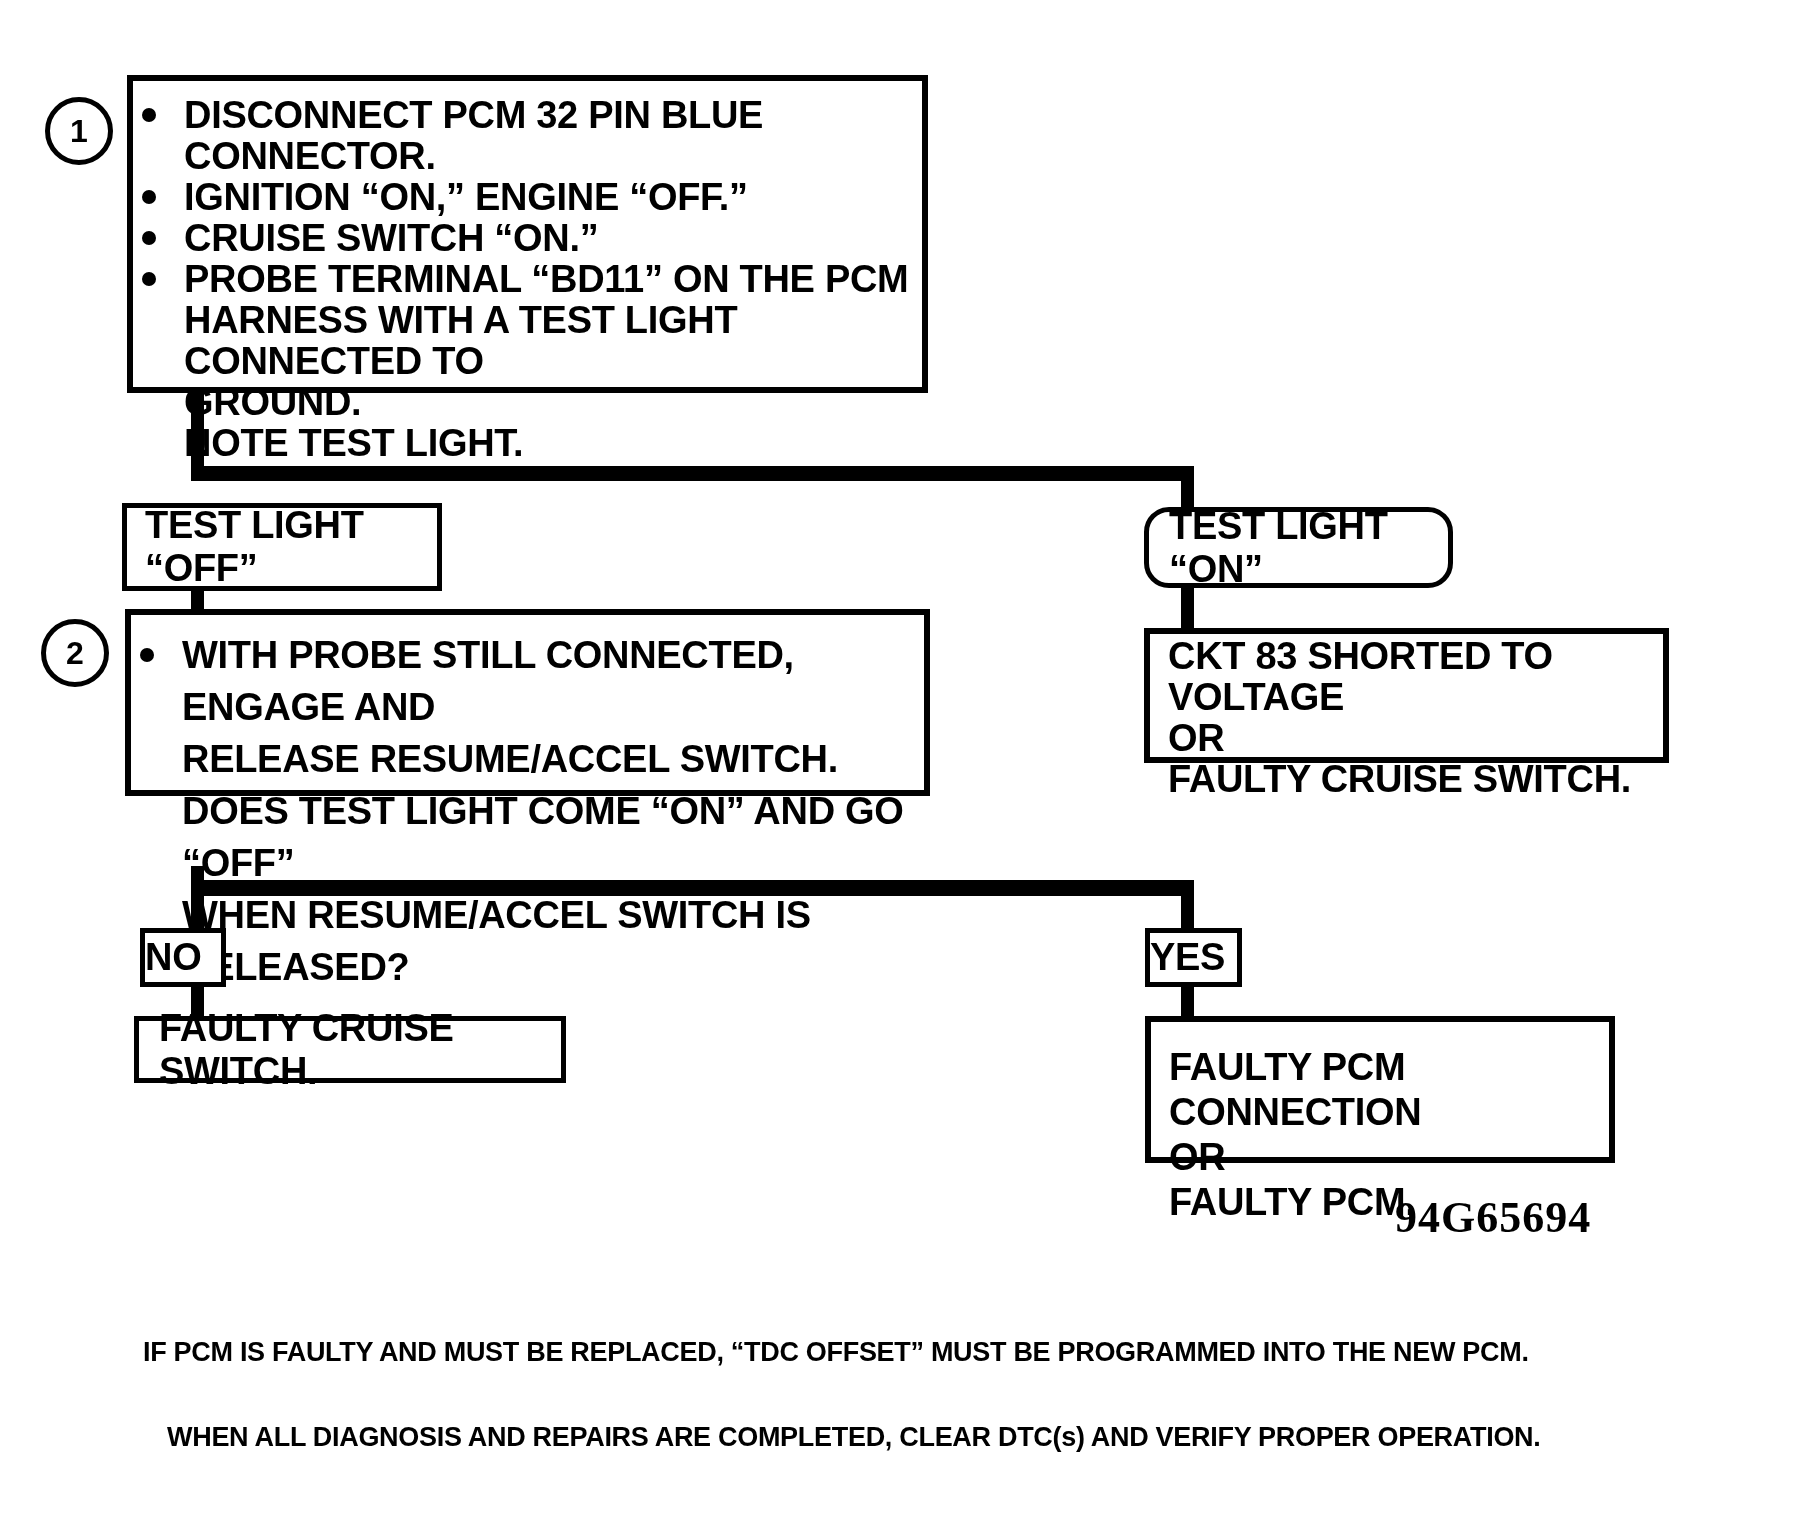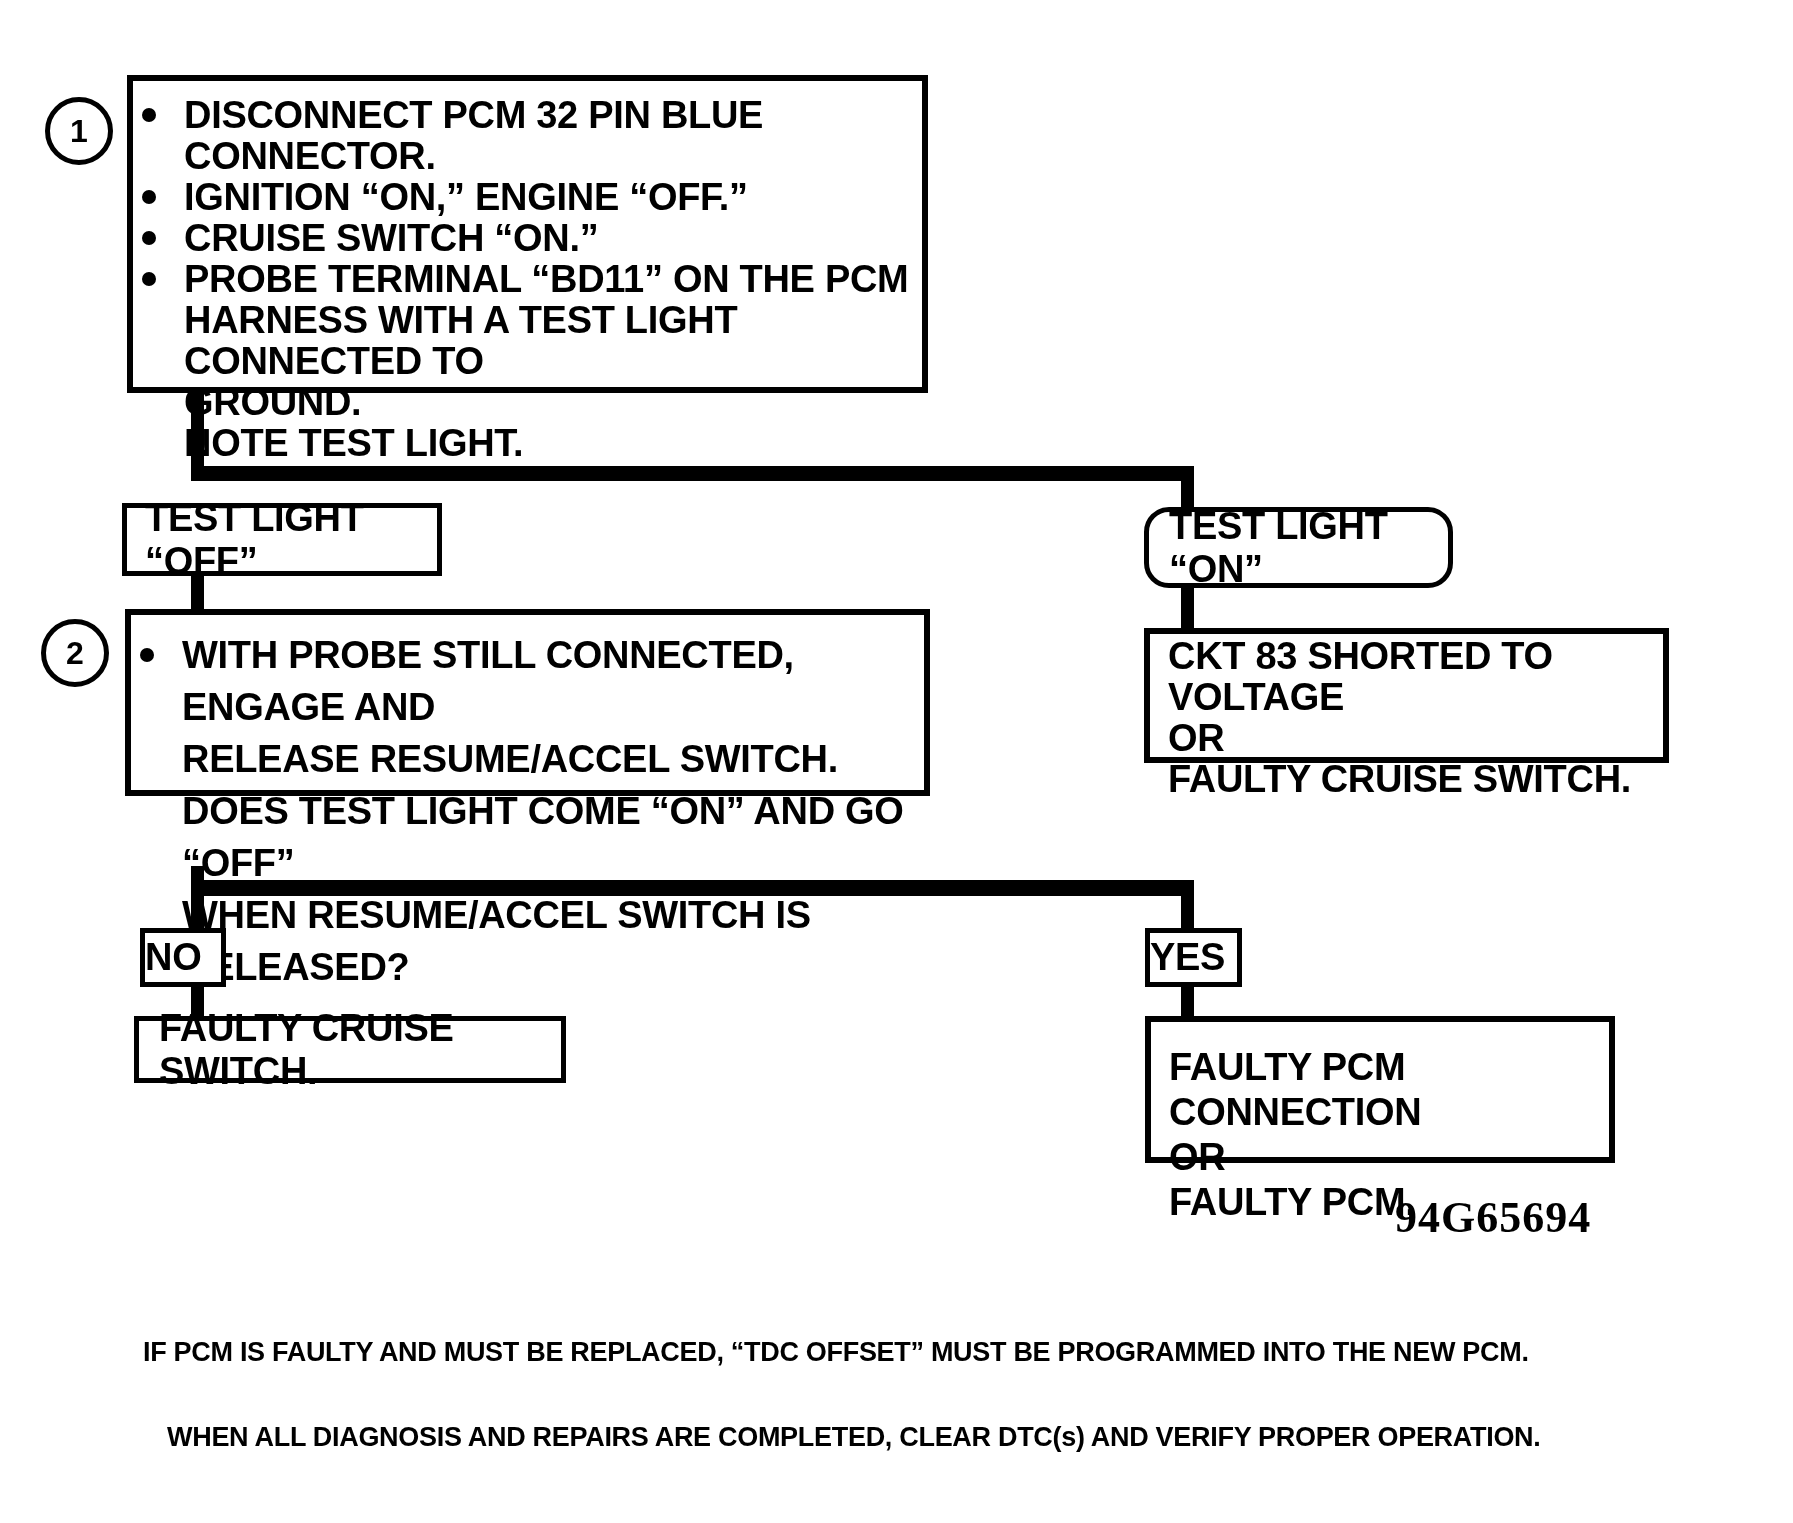--- a/index.html
+++ b/index.html
@@ -68,21 +68,21 @@
         <span class="dot" data-name="bullet-icon"></span>
         <span class="txt lh41" data-name="step1-item-text">PROBE TERMINAL “BD11” ON THE PCM
 HARNESS WITH A TEST LIGHT CONNECTED TO
 GROUND.
 NOTE TEST LIGHT.</span>
       </div>
     </div>
   </div>
   <style>.circle[data-name="step-number-1"]{left:45px;top:97px;}</style>
 
-  <div class="box thin label-box" style="left:122px;top:503px;width:320px;height:73px;padding-left:18px;" data-name="test-light-off-box">
+  <div class="box thin label-box" style="left:122px;top:503px;width:320px;height:88px;padding-left:18px;" data-name="test-light-off-box">
     <span class="txt" data-name="test-light-off-label">TEST LIGHT “OFF”</span>
   </div>
   <div class="box thin label-box" style="left:1144px;top:507px;width:309px;height:81px;padding-left:20px;border-radius:25px;" data-name="test-light-on-box">
     <span class="txt" data-name="test-light-on-label">TEST LIGHT “ON”</span>
   </div>
 
   <div class="circle" style="left:41px;top:619px;" data-name="step-number-2">
     <span data-name="step-number-2-label" style="position:relative;">2</span>
   </div>
   <div class="box" style="left:125px;top:609px;width:805px;height:187px;padding-top:14px;" data-name="step2-box">

